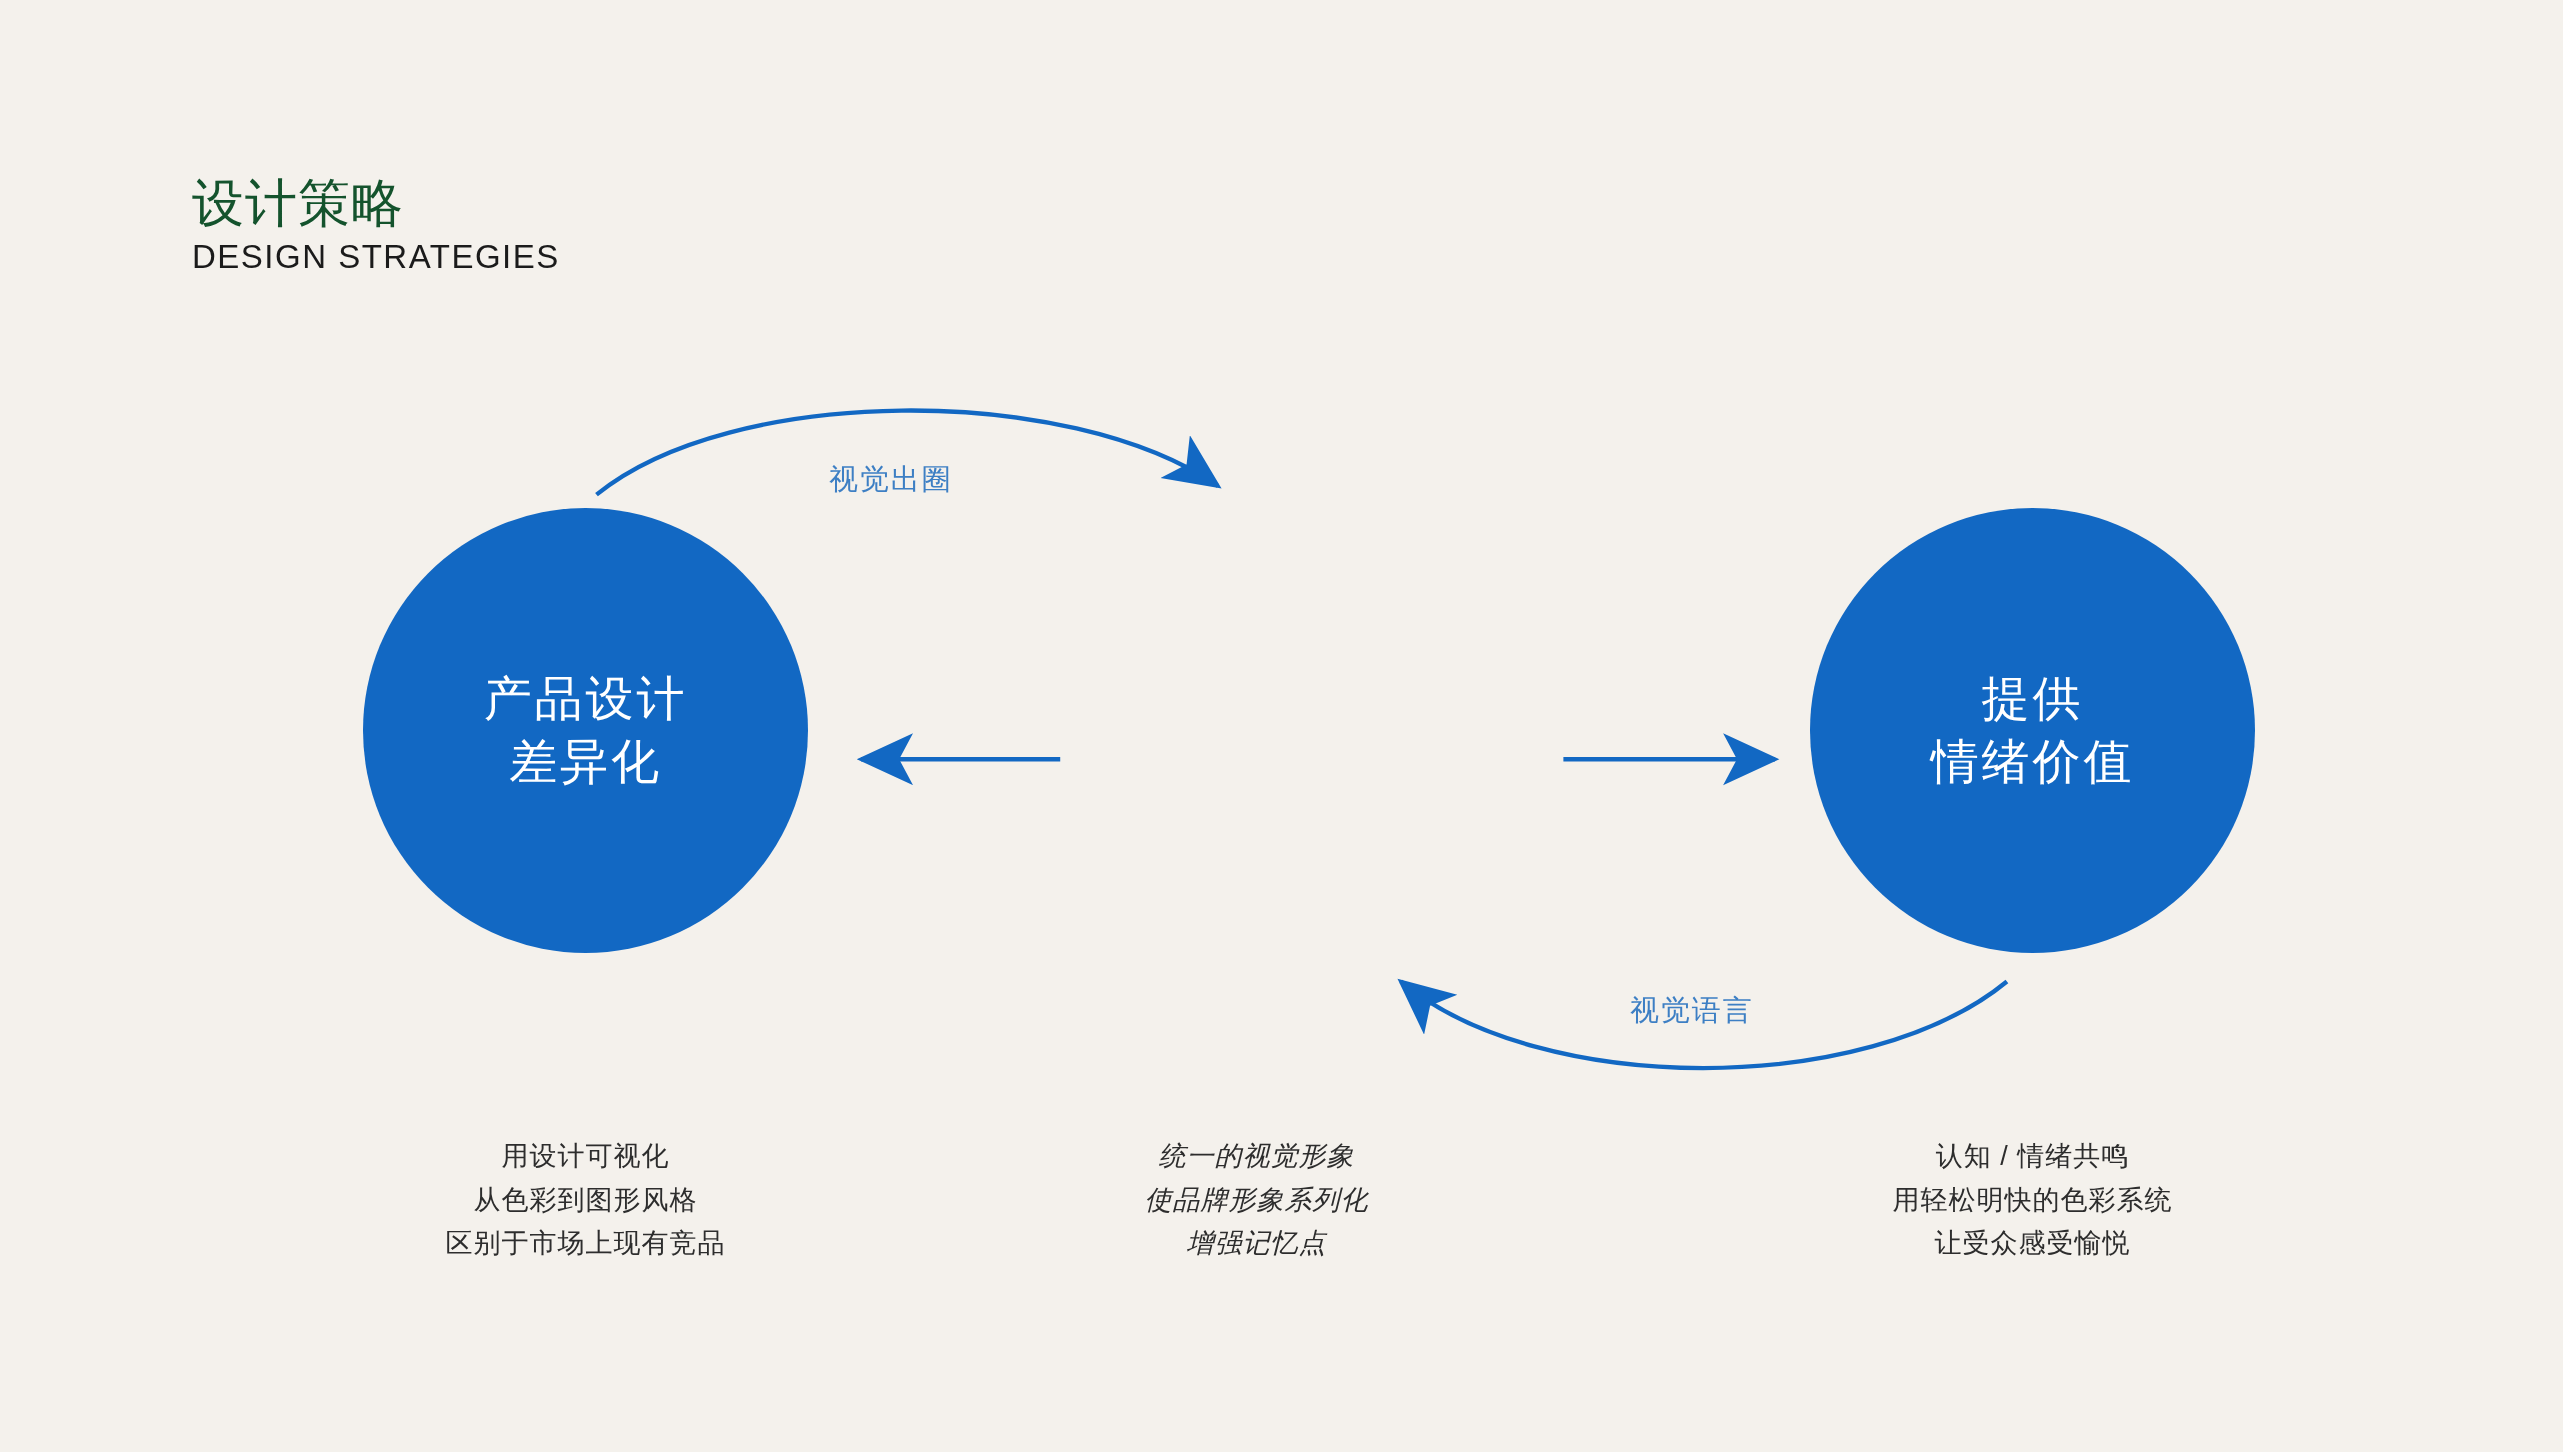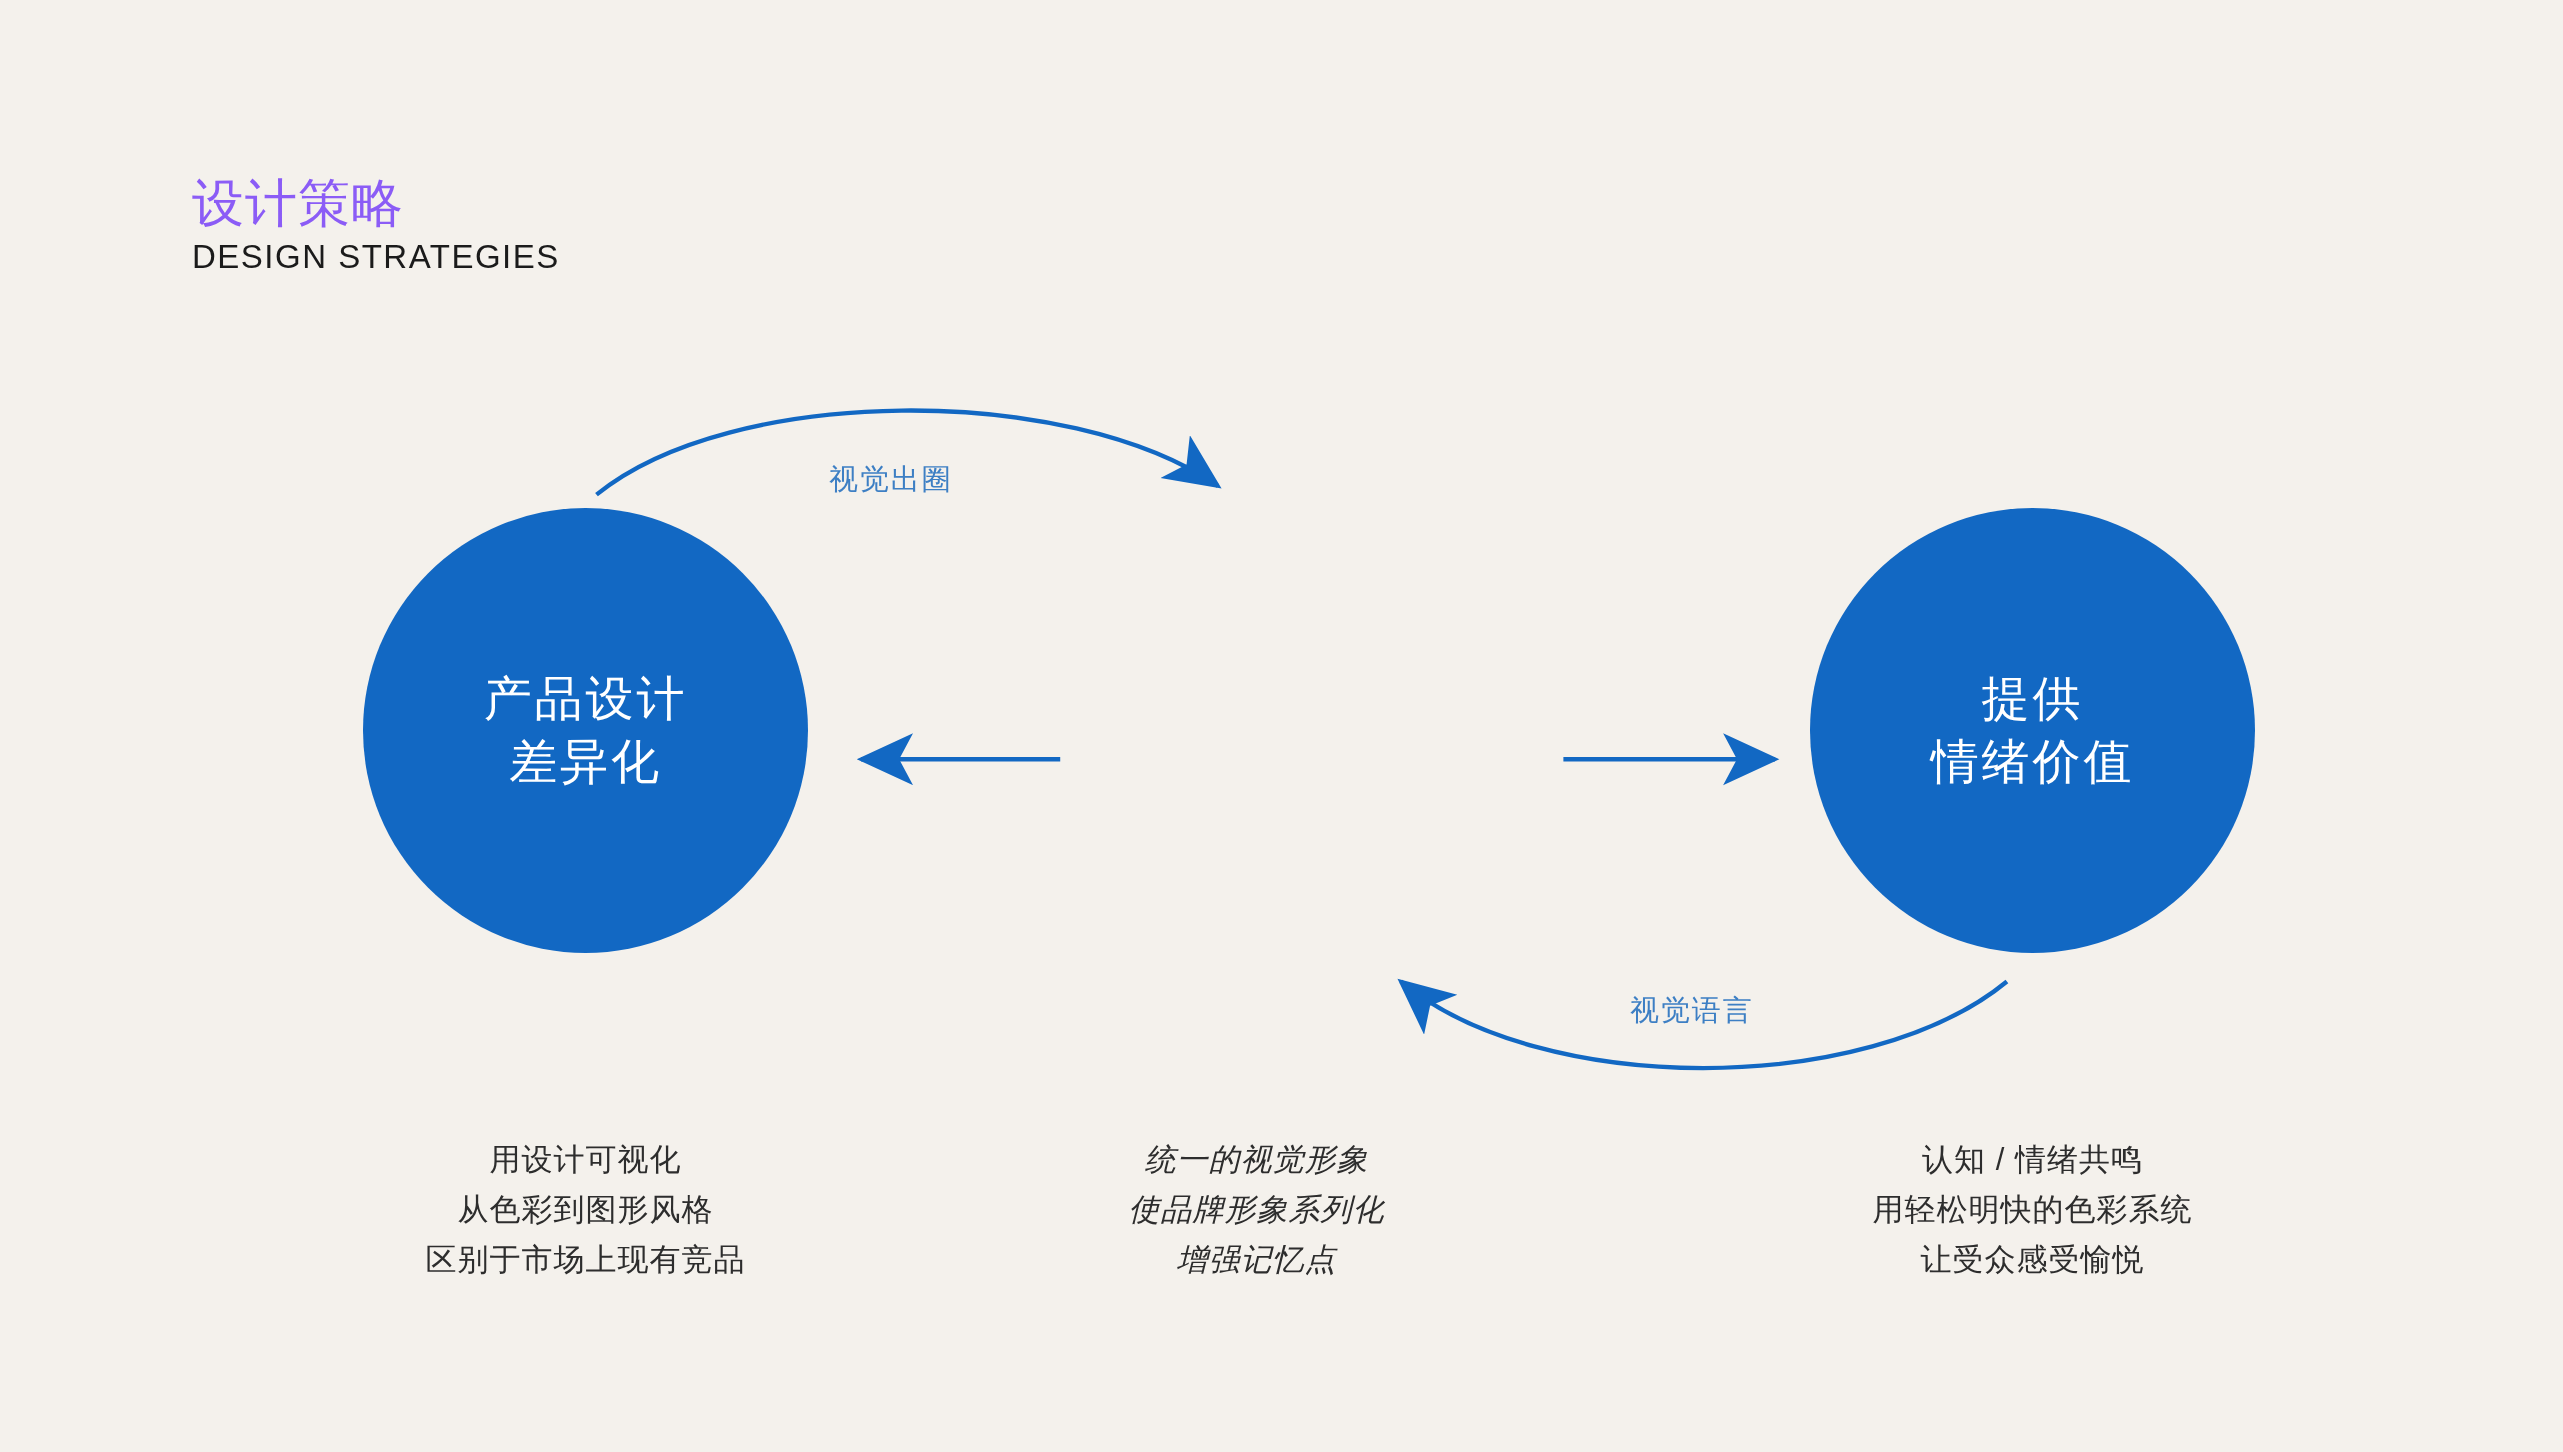--- a/index.html
+++ b/index.html
@@ -23,21 +23,21 @@
   
   #header {
     position: absolute;
     left: 192px;
     top: 175px;
   }
   #title-cn {
     font-size: 52px;
     line-height: 1.08;
     font-weight: 400;
-    color: #8b5cf6;
+    color: #14532d;
     letter-spacing: 1px;
     white-space: nowrap;
   }
   #title-en {
     margin-top: 7.7px;
     font-size: 33px;
     line-height: 1.1;
     font-weight: 400;
     color: #1B1B1B;
     letter-spacing: 1.5px;
@@ -98,21 +98,21 @@
 
   
   .caption {
     position: absolute;
     top: 1135px;
     width: 597px;
     text-align: center;
   }
   .caption-line {
     color: #2D2D2D;
-    font-size: 31px;
+    font-size: 27px;
     line-height: 1.62;
     letter-spacing: 1px;
     white-space: nowrap;
   }
   #caption-1 { left: 287px; }
   #caption-2 { left: 958px; font-style: italic; }
   #caption-3 { left: 1734px; }
 </style>
 </head>
 <body>

